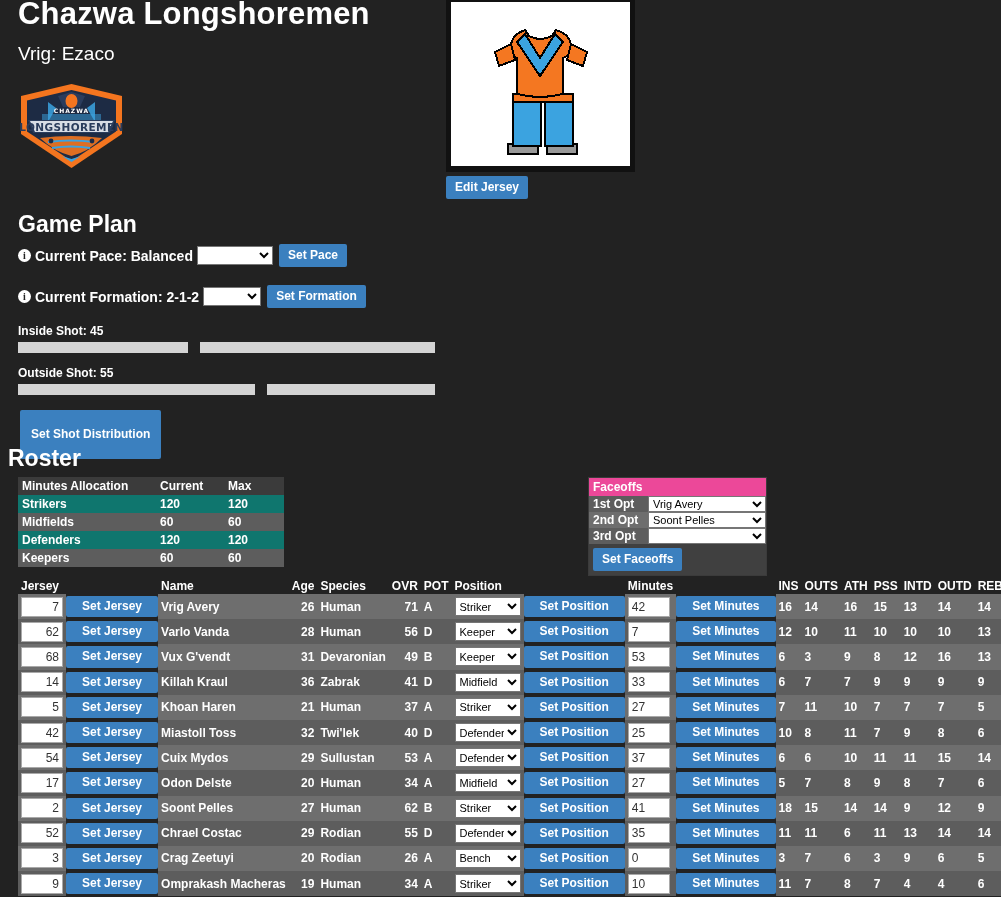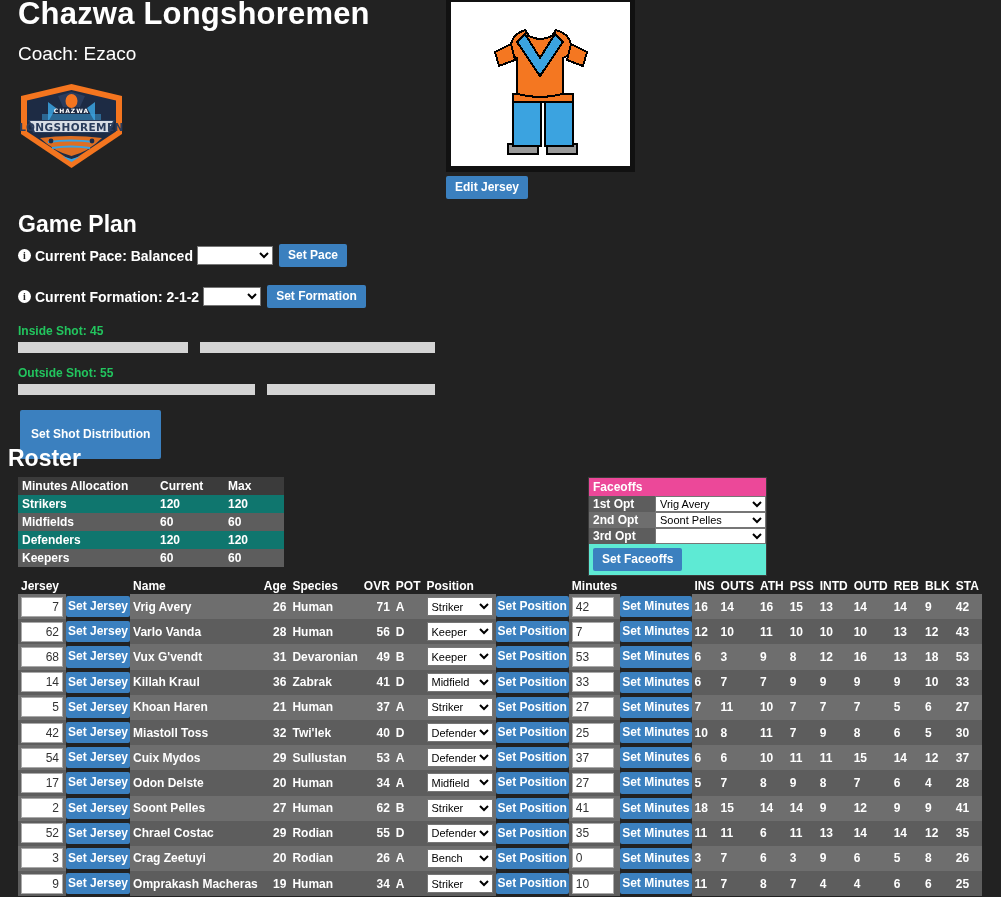--- a/index.html
+++ b/index.html
@@ -66,21 +66,21 @@
     font-family:"Liberation Sans", sans-serif; font-size:12px;
     height:19px; background:#fff; color:#000;
     border:1px solid #767676; border-radius:0; padding:0 2px;
   }
   .sel-pace { width:76px; }
   .sel-form { width:58px; }
   .set-pace-btn { margin-left:6px; }
   .set-form-btn { margin-left:6px; }
 
   .shot-block { position:absolute; left:18px; }
-  .shot-label { font-size:12px; font-weight:bold; color:#22c55e; margin-bottom:4px; }
+  .shot-label { font-size:12px; font-weight:bold; color:#ffffff; margin-bottom:4px; }
   .slider {
     position:relative; height:11px; width:417px;
   }
   .slider .track-left, .slider .track-right {
     position:absolute; top:0; height:11px; background:#d4d4d4;
   }
   .set-shot-btn { position:absolute; left:20px; top:410px; padding:18px 11px; }
 
   
   .roster-title {
@@ -105,48 +105,48 @@
   .min-alloc .c-max { width:60px; }
 
   
   .faceoffs {
     position:absolute; left:588px; top:477px;
     width:179px; background:#5d5d5d;
     border:1px solid #3b3b3b;
     font-size:12px; font-weight:bold;
   }
   .fo-head { background:#ec4899; color:#fff; padding:2px 4px; }
-  .fo-row { display:flex; align-items:center;gap:7px; }
+  .fo-row { display:flex; align-items:center; }
   .fo-row .fo-lab { width:59px; padding:1px 4px; color:#fff; }
   .fo-row:nth-of-type(odd) { background:#6e6e6e; }
   .fo-row:nth-of-type(even) { background:#5d5d5d; }
   .fo-row select { flex:1; height:16px; font-size:11px;
     font-family:"Liberation Sans", sans-serif; background:#fff; color:#000;
     border:1px solid #767676; border-radius:0; }
-  .fo-btn-wrap { padding:4px 0 4px 4px; background:#5eead4; }
+  .fo-btn-wrap { padding:4px 0 4px 4px; background:#404040; }
 
   
   .roster-table {
     position:absolute; left:18px; top:578px;
     width:917px; border-collapse:collapse;
     font-size:12px; color:#fff;
   }
   .roster-table th {
     background:#222222; color:#fff; font-weight:bold;
     text-align:left; padding:1px 3px; white-space:nowrap;
     font-size:12px;
   }
   .roster-table td {
     padding:2px 3px; white-space:nowrap; vertical-align:middle;
     font-weight:bold; font-size:12px;
   }
   .roster-table tbody tr.odd td { background:#6e6e6e; }
   .roster-table tbody tr.even td { background:#5d5d5d; }
   .roster-table td.cell-btn { padding:2px 0; background:transparent !important; }
-  .roster-table td.cell-btn .btn { width:100%; padding:4px 2px; font-size:12px; }
+  .roster-table td.cell-btn .btn { width:100%; padding:4px 16px; font-size:12px; }
 
   input.num {
     width:42px; height:20px; background:#fff; color:#333;
     border:1px solid #a9a9a9; border-radius:0;
     font-family:"Liberation Sans", sans-serif; font-size:12px;
     padding:0 3px;
   }
   input.num.right { text-align:right; }
   select.pos {
     width:66px; height:19px; font-size:11px;
@@ -166,21 +166,21 @@
   .col-setmin { width:74px; }
   .col-stat { width:24px; text-align:left; }
   .col-stat4 { width:30px; text-align:left; }
 </style>
 </head>
 <body>
 
 <div class="page">
 
   <div class="team-title">Chazwa Longshoremen</div>
-  <div class="coach-line">Coach: Ezaco</div>
+  <div class="coach-line">Vrig: Ezaco</div>
 
   <div class="logo-wrap">
     <svg width="107" height="88" viewBox="0 0 107 88">
       <polygon points="53.5,2 104,14 104,52 53.5,86 3,52 3,14" fill="#f4751f"></polygon>
       <polygon points="53.5,8 98,18.5 98,49.5 53.5,79 9,49.5 9,18.5" fill="#1d2b44"></polygon>
       <path d="M30 20 L38 26 L30 40 Z" fill="#3ba3e0" opacity=".85"></path>
       <path d="M77 20 L69 26 L77 40 Z" fill="#3ba3e0" opacity=".85"></path>
       <path d="M40 14 L53.5 10 L67 14 L62 25 L45 25 Z" fill="#2a3c5c"></path>
       <ellipse cx="53.5" cy="19" rx="6" ry="7" fill="#f4751f"></ellipse>
       <rect x="24" y="32" width="59" height="6" fill="#3ba3e0" opacity=".5"></rect>

